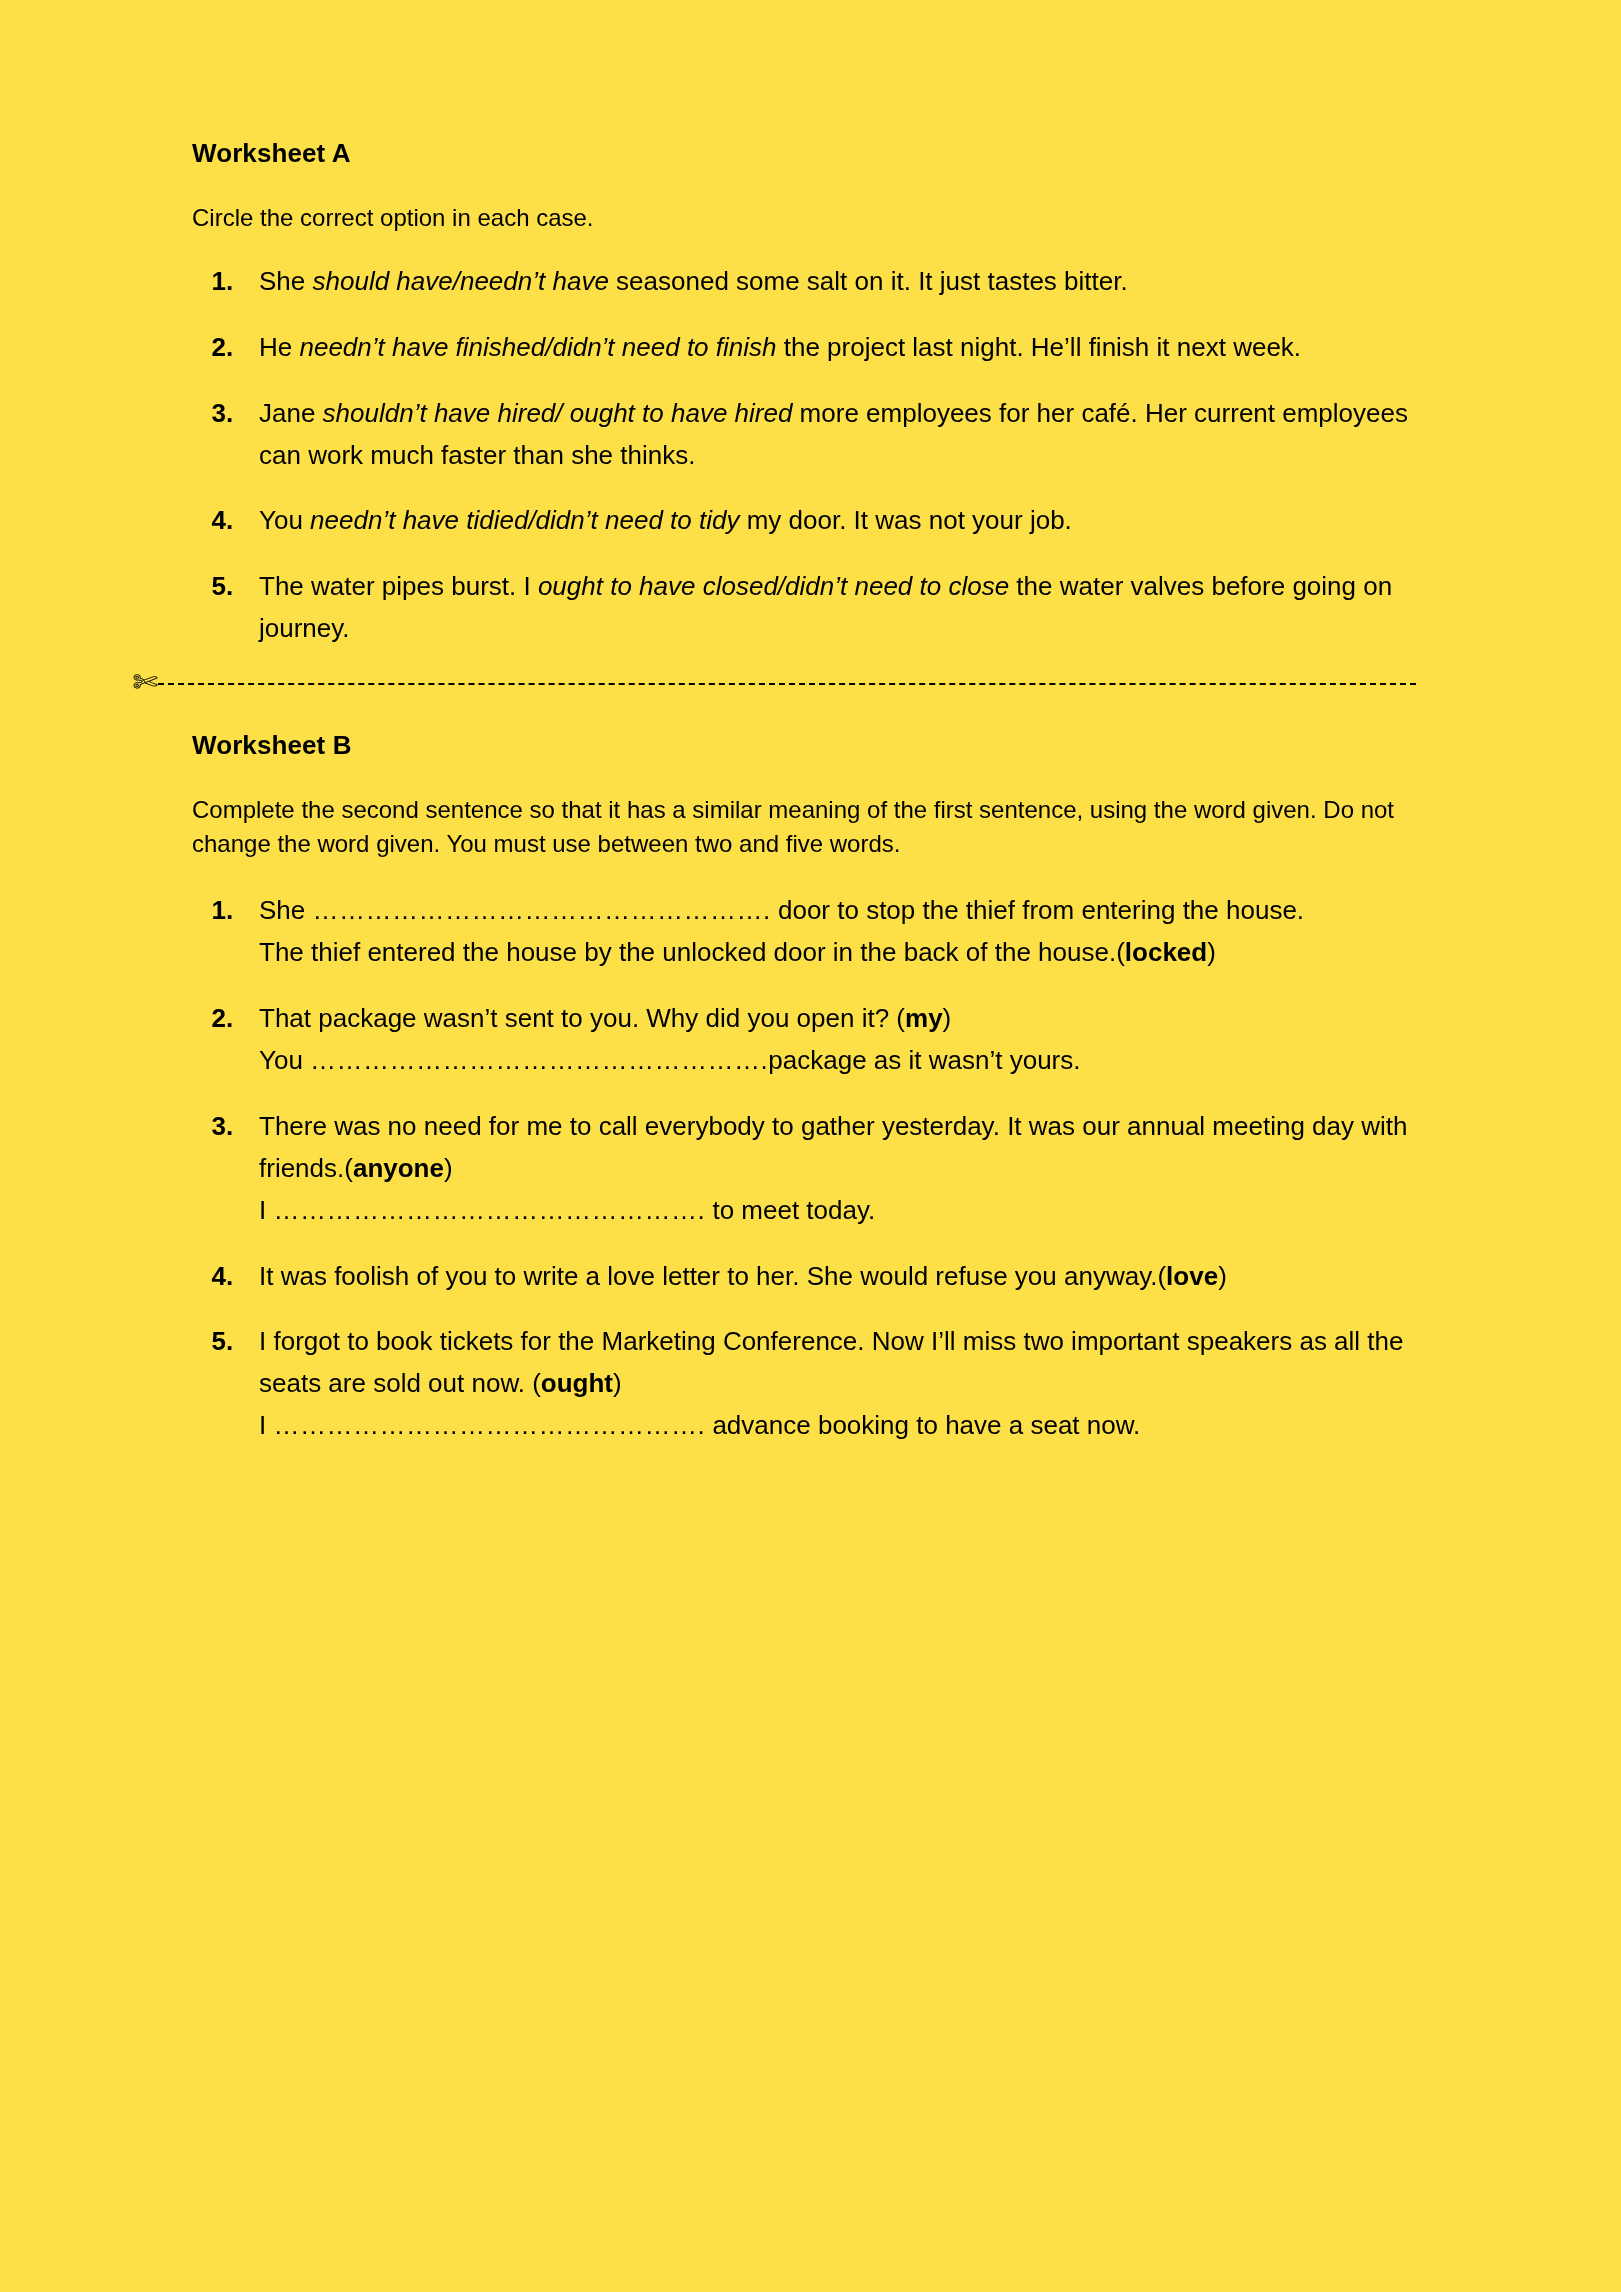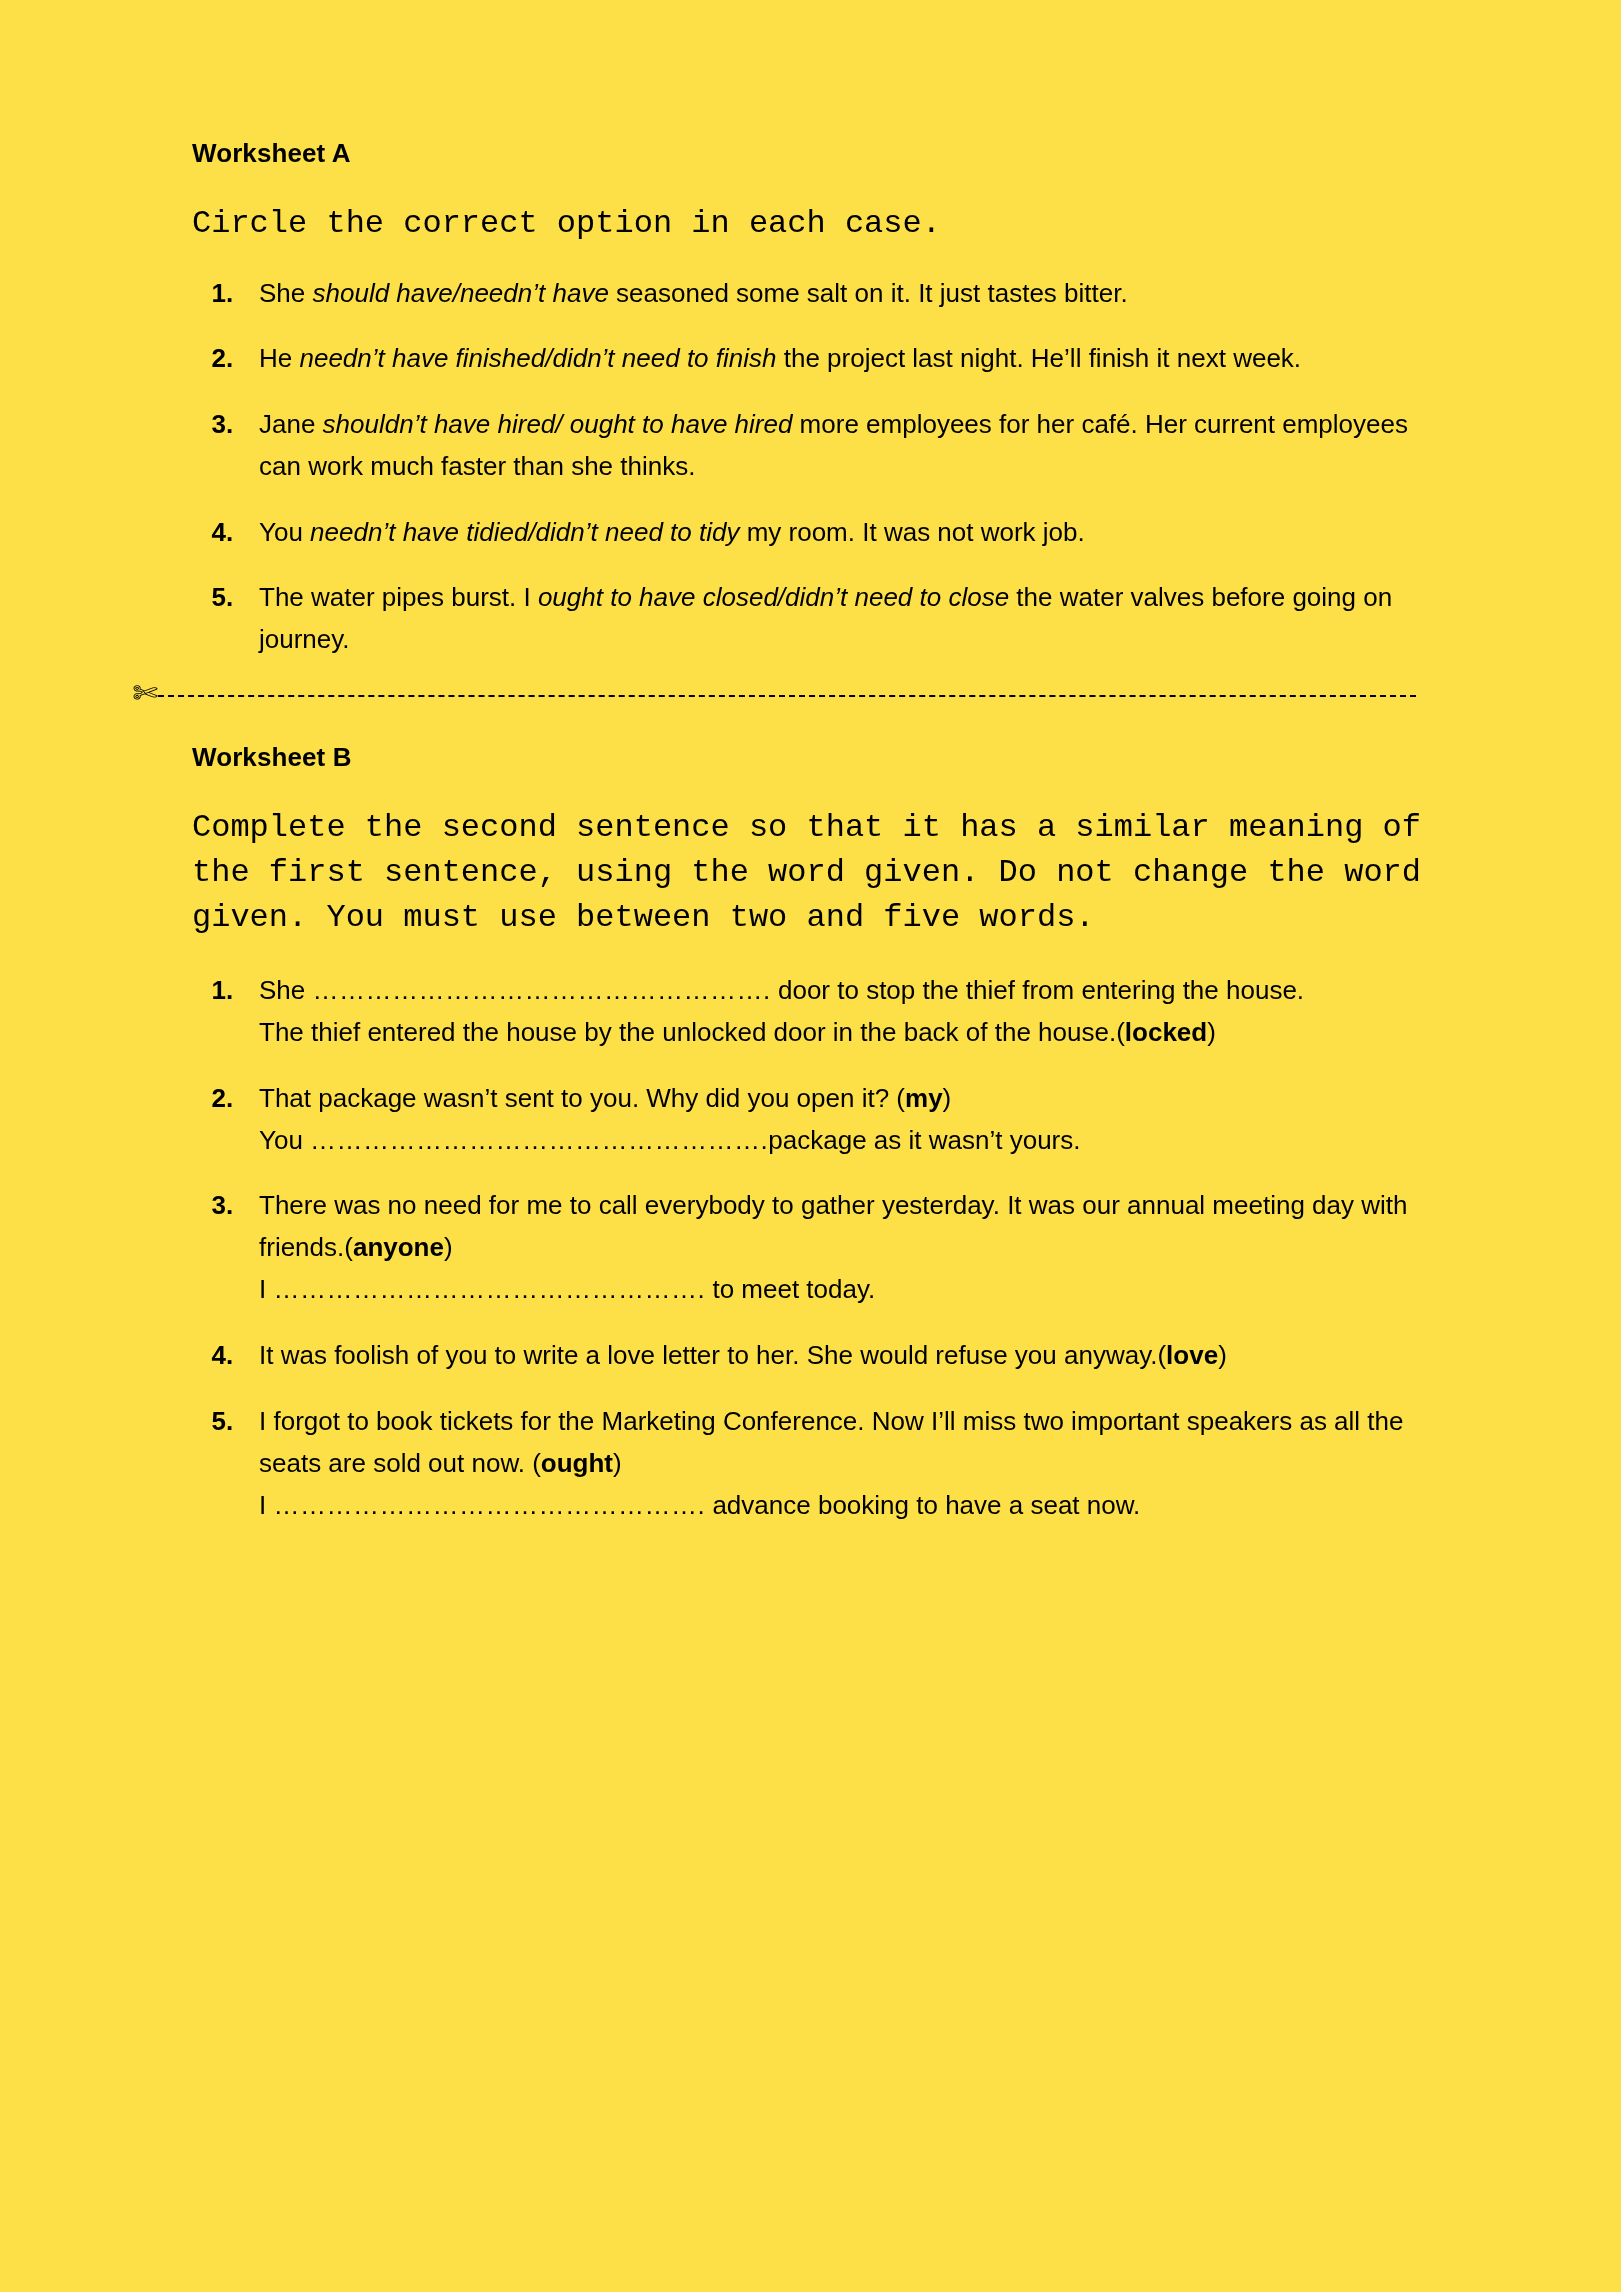--- a/index.html
+++ b/index.html
@@ -29,25 +29,24 @@
     width: 1237px;
   }
   .ws-title {
     font-size: 26px;
     font-weight: bold;
     line-height: 1.26;
     letter-spacing: 0.1px;
     margin: 0 0 31px 0;
   }
   .ws-intro {
-    font-size: 32px;
+    font-size: 24px;
     font-weight: normal;
     line-height: 1.42;
     margin: 0 0 25.5px 0;
-    font-family: Liberation Mono, monospace;
   }
   .ws-intro.tight {
     margin-bottom: 28px;
   }
   ol.qlist {
     list-style: none;
     margin: 0;
     padding: 0;
   }
   ol.qlist > li {
@@ -128,21 +127,21 @@
       <li>
         <span class="num">1.</span><span>She </span><em>should have/needn’t have</em><span> seasoned some salt on it. It just tastes bitter.</span>
       </li>
       <li>
         <span class="num">2.</span><span>He </span><em>needn’t have finished/didn’t need to finish</em><span> the project last night. He’ll finish it next week.</span>
       </li>
       <li>
         <span class="num">3.</span><span>Jane </span><em>shouldn’t have hired/ ought to have hired</em><span> more employees for her café. Her current employees can work much faster than she thinks.</span>
       </li>
       <li>
-        <span class="num">4.</span><span>You </span><em>needn’t have tidied/didn’t need to tidy</em><span> my room. It was not work job.</span>
+        <span class="num">4.</span><span>You </span><em>needn’t have tidied/didn’t need to tidy</em><span> my door. It was not your job.</span>
       </li>
       <li>
         <span class="num">5.</span><span>The water pipes burst. I </span><em>ought to have closed/didn’t need to close</em><span> the water valves before going on journey.</span>
       </li>
     </ol>
 
     <div class="cut-row">
       <span class="scissors">✄</span>
       <span class="dash-line"></span>
     </div>

